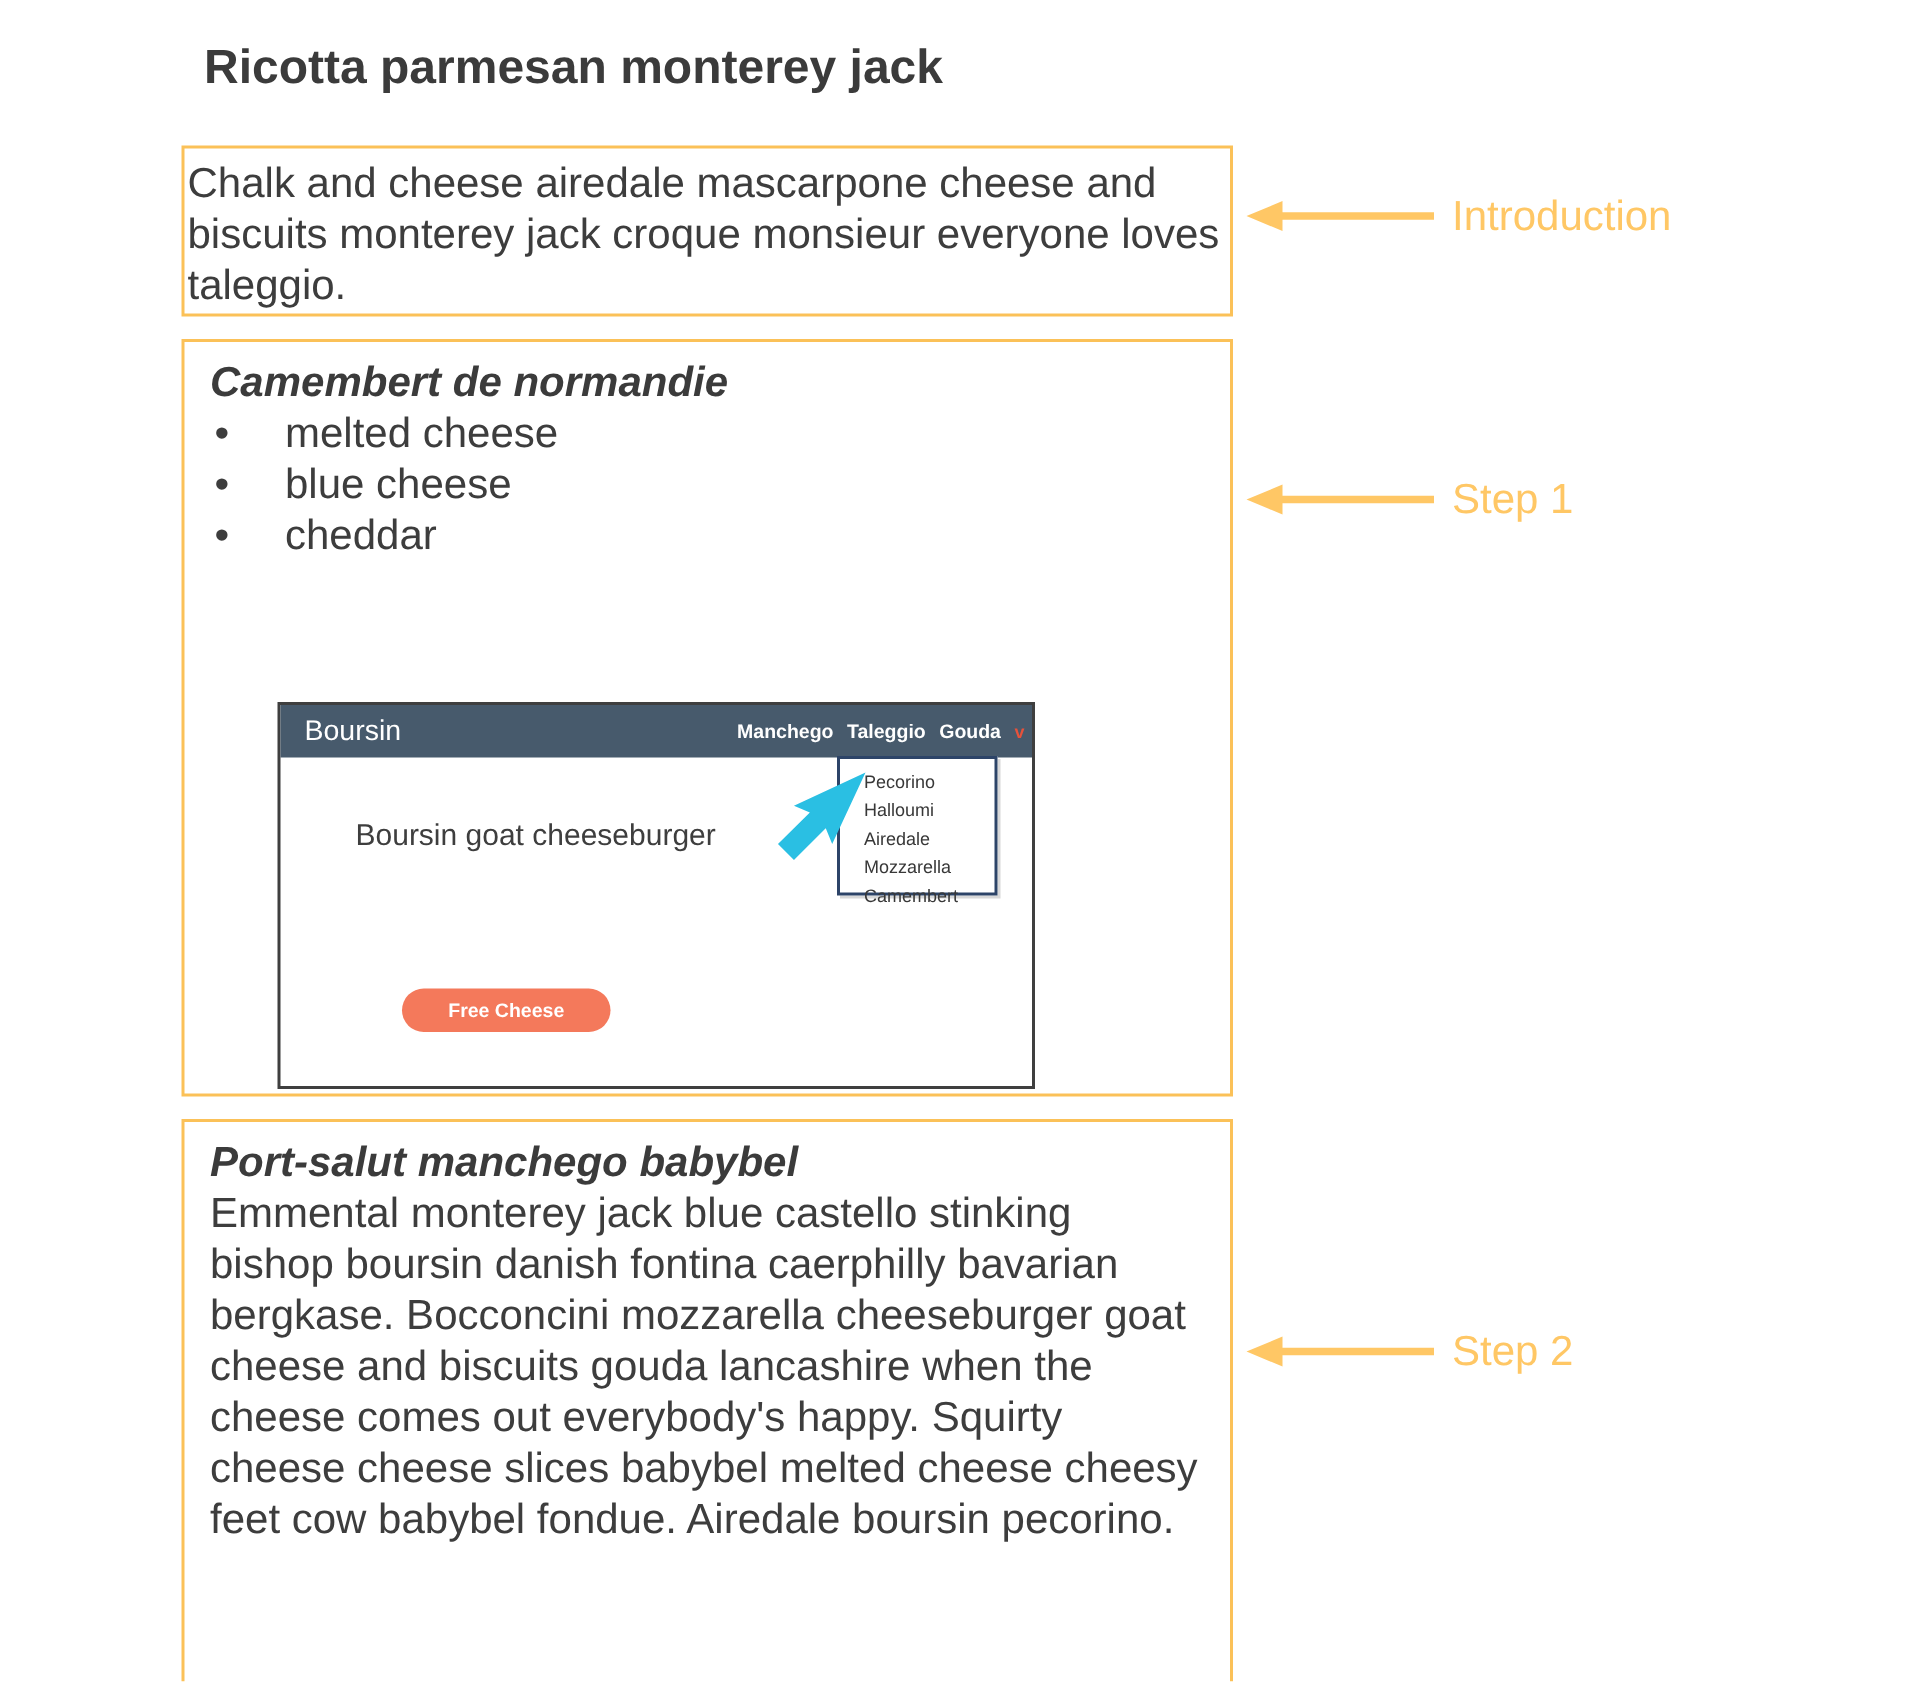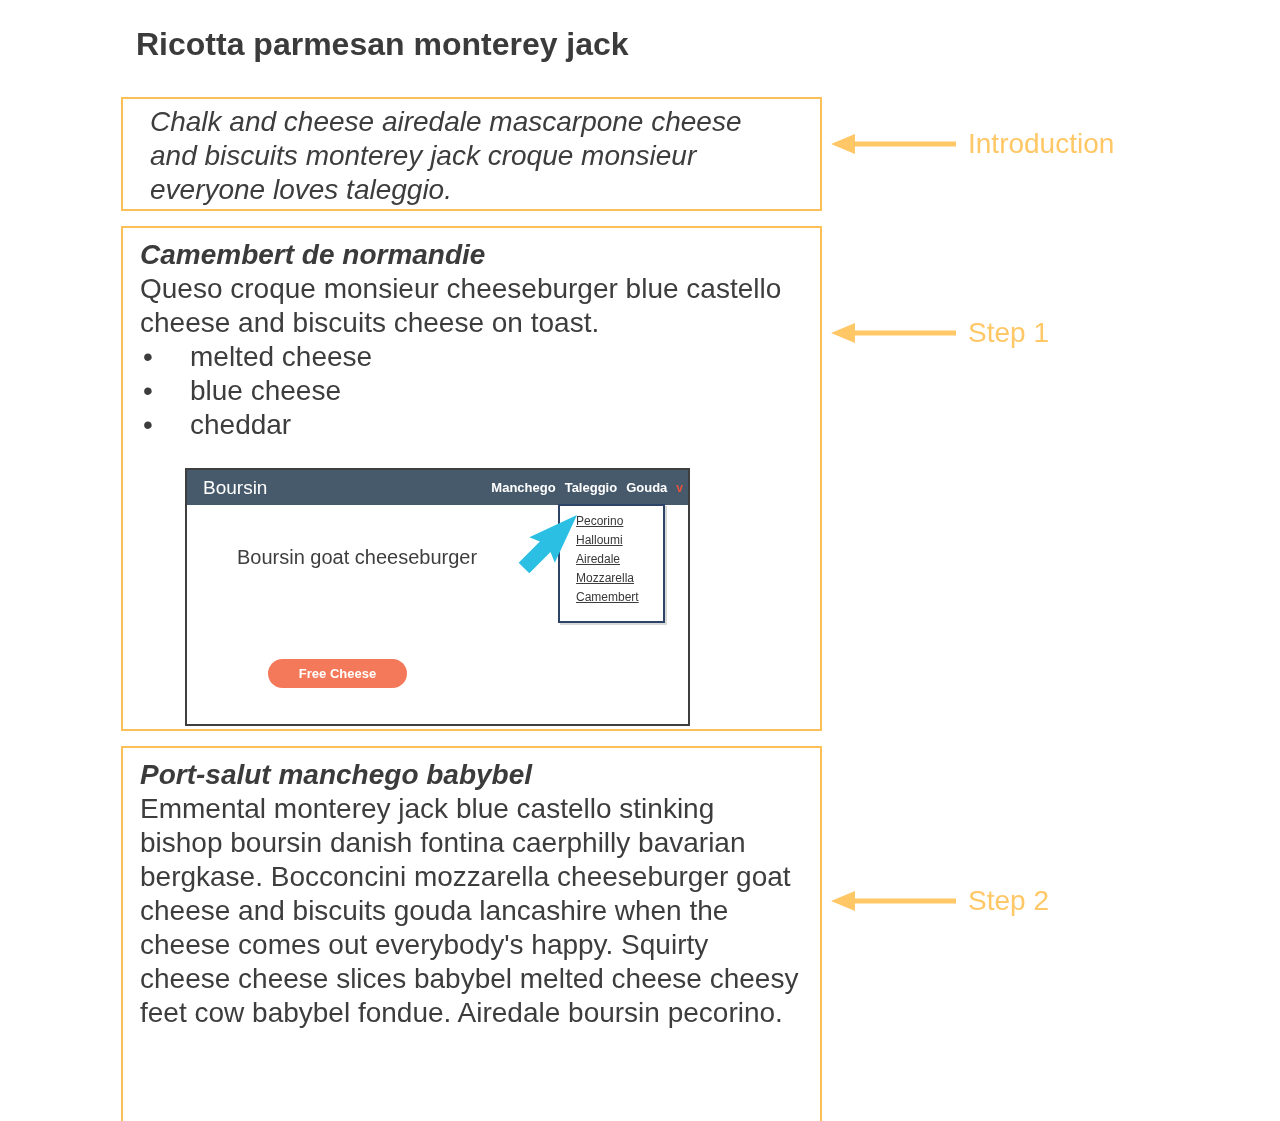--- a/index.html
+++ b/index.html
@@ -4,21 +4,21 @@
 <style>
   html,body{margin:0;padding:0;background:#fff;}
   .page{position:relative;width:1280px;height:1121px;background:#ffffff;
         font-family:"Liberation Sans",sans-serif;color:#3d3d3d;overflow:hidden;}
 
   .doc-title{position:absolute;left:136px;top:26px;margin:0;
              font-size:32px;font-weight:bold;color:#3b3b3b;letter-spacing:0;}
 
   .callout{position:absolute;left:121px;width:701px;box-sizing:border-box;
            border:2px solid #fbc158;background:#fff;}
-  #intro-box{top:97px;height:114px;padding:6px 27px;font-style:italic;}
+  #intro-box{top:97px;height:114px;padding:6px 2px;}
   #step1-box{top:226px;height:505px;padding:10px 17px;}
   #step2-box{top:746px;height:404px;padding:10px 17px;}
 
   .body-text{font-size:28px;line-height:34px;color:#3d3d3d;}
   .box-heading{font-size:28px;line-height:34px;font-weight:bold;color:#3b3b3b;font-style:italic;}
   .bullet-row{display:flex;font-size:28px;line-height:34px;}
   .bullet-dot{flex:none;width:47px;padding-left:3px;}
 
   .annotation{position:absolute;left:830px;display:flex;align-items:center;color:#ffc765;}
   #ann-intro{top:128px;}
@@ -29,23 +29,23 @@
 
   
   .mockup{position:absolute;left:185px;top:468px;width:505px;height:258px;
           box-sizing:border-box;border:2px solid #3f3f3f;background:#fff;}
   .mock-nav{position:absolute;top:0;left:0;right:0;height:35px;background:#475a6c;
             display:flex;align-items:center;}
   .mock-brand{color:#fff;font-size:19px;margin-left:16px;}
   .mock-links{margin-left:auto;margin-right:5px;display:flex;align-items:center;
               gap:9px;color:#fff;font-size:13px;font-weight:bold;}
   .mock-chevron{color:#e6523b;font-size:12px;font-weight:bold;}
-  .mock-dropdown{position:absolute;left:371px;top:34px;width:107px;height:119px;
+  .mock-dropdown{position:absolute;left:371px;top:34px;width:107px;height:93px;
                  box-sizing:border-box;background:#fff;border:2px solid #2d4468;
-                 padding:6px 10px 0 16px;box-shadow:2px 2px 0 0 #d8d8d8;z-index:2;text-decoration:underline;}
+                 padding:6px 10px 0 16px;box-shadow:2px 2px 0 0 #d8d8d8;z-index:2;}
   .dd-item{font-size:12px;line-height:19px;color:#383838;}
   .mock-cursor{position:absolute;left:330px;top:41px;z-index:3;}
   .mock-heading{position:absolute;left:50px;top:76px;font-size:20px;color:#3e3e3e;}
   .mock-body{position:absolute;left:50px;top:112px;width:245px;
              font-size:12.2px;line-height:17px;color:#4a4a4a;}
   .mock-button{position:absolute;left:81px;top:189px;width:139px;height:29px;
                border:none;border-radius:15px;background:#f4795b;color:#fff;
                font-size:13px;font-weight:bold;font-family:"Liberation Sans",sans-serif;
                display:flex;align-items:center;justify-content:center;cursor:pointer;}
 </style>
@@ -55,21 +55,20 @@
 <div class="page">
 
   <h1 class="doc-title">Ricotta parmesan monterey jack</h1>
 
   <div class="callout" id="intro-box">
     <div class="body-text">Chalk and cheese airedale mascarpone cheese and biscuits monterey jack croque monsieur everyone loves taleggio.</div>
   </div>
 
   <div class="callout" id="step1-box">
     <div class="box-heading">Camembert de normandie</div>
-    <div class="body-text">Queso croque monsieur cheeseburger blue castello cheese and biscuits cheese on toast.</div>
     <div class="bullet-row">
       <span class="bullet-dot">•</span>
       <span>melted cheese</span>
     </div>
     <div class="bullet-row">
       <span class="bullet-dot">•</span>
       <span>blue cheese</span>
     </div>
     <div class="bullet-row">
       <span class="bullet-dot">•</span>

